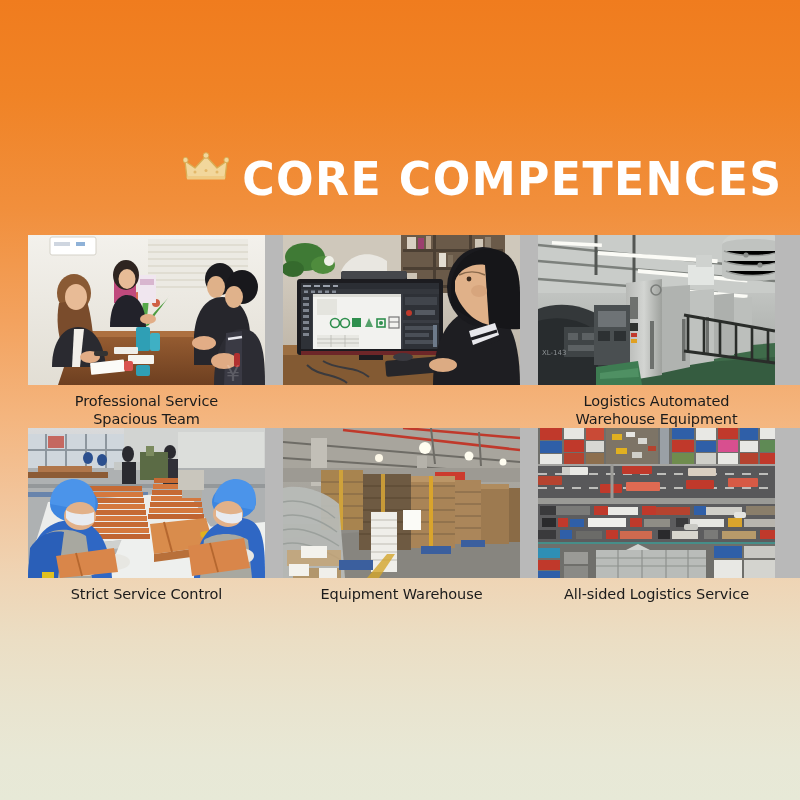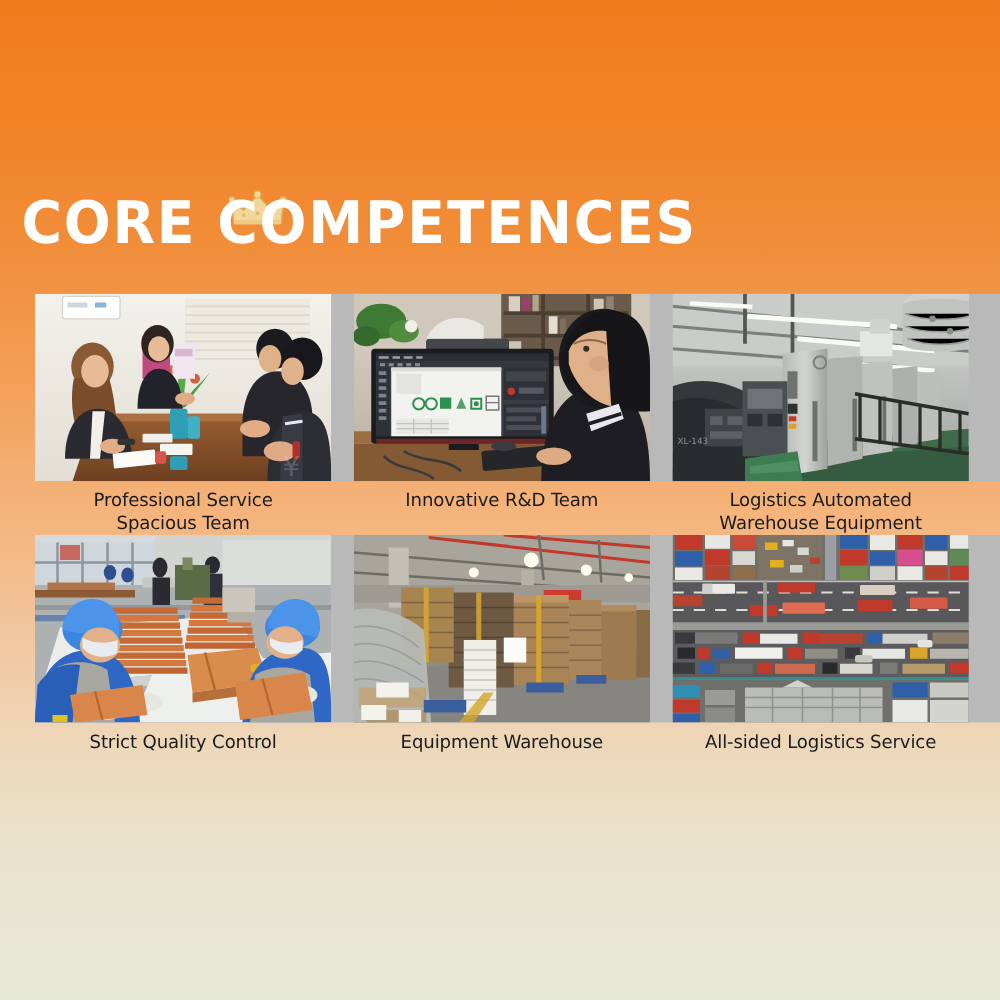--- a/index.html
+++ b/index.html
@@ -19,21 +19,21 @@
       #EFD4B4 72%,
       #EBDEC4 80%,
       #E9E4CF 88%,
       #E8E8D6 95%,
       #E7E9D7 100%);
   }
 
   
   .title-wrap{
     position:absolute;left:0;top:150px;width:800px;
-    text-align:left;
+    text-align:right;
   }
   .crown{
     position:absolute;left:183px;top:2px;width:46px;height:30px;
   }
   .title{
     display:inline-block;
     font-family:"DejaVu Sans",sans-serif;
     font-weight:bold;
     font-size:47px;
     letter-spacing:1.5px;
@@ -322,24 +322,20 @@
               <circle cx="186" cy="44" r="2.4" fill="#3b2b1e"></circle>
 
               <path d="M186 96 L212 88 L216 100 L190 110 Z" fill="#e8e8ec"></path>
               <path d="M188 104 L214 96" stroke="#1e1e22" stroke-width="3"></path>
               <path d="M192 112 L216 104" stroke="#1e1e22" stroke-width="3"></path>
             </g>
 
             <ellipse cx="160" cy="130" rx="14" ry="7" fill="#dcab83"></ellipse>
           </svg>
         </div>
-        <div class="caption">
-          <span>Innovative R&amp;D Team</span>
-          
-        </div>
       </div>
 
       <div class="cell c2">
         <div class="photo">
           <svg viewBox="0 0 237 150" xmlns="http://www.w3.org/2000/svg">
             <defs>
               <linearGradient id="p-bg" x1="0" y1="0" x2="0" y2="1">
                 <stop offset="0" stop-color="#d6d8d6"></stop>
                   <stop offset="1" stop-color="#9fa39f"></stop>
               </linearGradient>
@@ -550,21 +546,21 @@
               <ellipse cx="212" cy="128" rx="14" ry="8" fill="#e7e7e2"></ellipse>
             </g>
 
             <path d="M28 128 L86 120 L90 144 L32 150 Z" fill="#d9864a"></path>
             <line x1="48" y1="125" x2="54" y2="148" stroke="#b5672f" stroke-width="1.8"></line>
             <path d="M160 118 L216 110 L222 140 L164 148 Z" fill="#d9864a"></path>
             <line x1="182" y1="115" x2="190" y2="144" stroke="#b5672f" stroke-width="1.8"></line>
           </svg>
         </div>
         <div class="caption">
-          <span>Strict Quality Control</span>
+          <span>Strict Service Control</span>
           
         </div>
       </div>
 
       <div class="cell c1">
         <div class="photo">
           <svg viewBox="0 0 237 150" xmlns="http://www.w3.org/2000/svg">
             <defs>
               <linearGradient id="w-bg" x1="0" y1="0" x2="0" y2="1">
                 <stop offset="0" stop-color="#b9b6ae"></stop>

